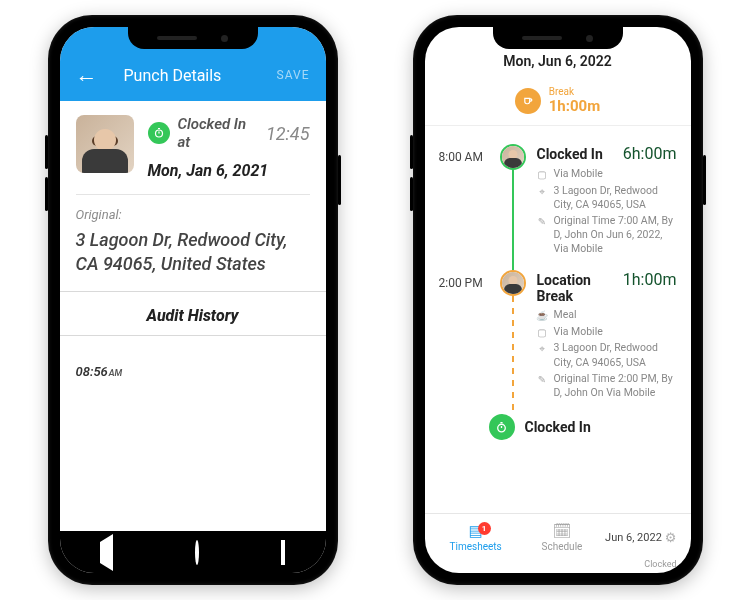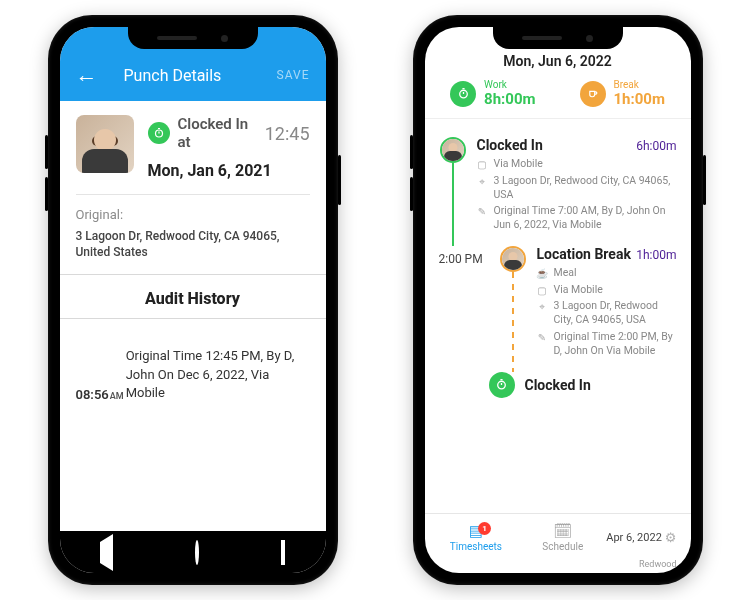--- a/index.html
+++ b/index.html
@@ -69,21 +69,21 @@
     padding: 32px 16px 10px 16px;
     display: flex;
     align-items: center;
     gap: 14px;
     color: #fff;
   }
   .headerbar .back-arrow { font-size: 22px; line-height: 1; }
   .headerbar .title { font-size: 16px; font-weight: 400; flex: 1; margin-left: 12px; }
   .headerbar .save { font-size: 12px; letter-spacing: 1px; color: rgba(255,255,255,0.6); }
 
-  .pd-body { flex: 1; overflow: hidden; padding: 14px 16px 9px 16px; }
+  .pd-body { flex: 1; overflow: hidden; padding: 14px 16px 9px 16px; font-style: italic; }
   .pd-row1 { display: flex; gap: 14px; align-items: flex-start; margin-bottom: 14px; }
   .avatar {
     width: 58px; height: 58px; border-radius: 8px;
     background: linear-gradient(135deg,#c9b29a 0%, #e2d3c2 100%);
     position: relative; overflow: hidden; flex-shrink: 0;
   }
   .avatar::before{
     content:""; position:absolute; left:50%; top:14px; transform:translateX(-50%);
     width:22px; height:22px; border-radius:50%;
     background:#e7c7a9;
@@ -102,21 +102,21 @@
     flex-shrink: 0;
   }
   .badge-green svg { width: 12px; height: 12px; }
   .clocked-label { font-size: 15px; color: #555; font-weight: 600; }
   .clocked-time { font-size: 18px; color: #888; margin-left: 2px; }
   .pd-date { font-size: 16px; font-weight: 700; color: #222; }
 
   .divider { height: 1px; background: #e4e4e4; margin: 4px 0 12px 0; }
 
   .loc-label { font-size: 13px; color: #8b8b8b; margin-bottom: 2px; }
-  .loc-text { font-size: 12px; color: #444; font-weight: 500; line-height: 1.35; margin-top: 6px; }
+  .loc-text { font-size: 18px; color: #444; font-weight: 500; line-height: 1.35; margin-top: 6px; }
   .pd-rule { height: 1px; background: #d9d9d9; margin: 14px -16px 14px -16px; }
 
   .audit-title { text-align: center; font-size: 16px; font-weight: 800; color: #222; margin: 6px 0 4px;}
   .audit-row { display: flex; gap: 2px; padding: 14px 0; font-size: 13px; color: #333; align-items: flex-end; }
   .audit-time { font-size: 13px; font-weight: 600; color: #333; white-space: nowrap;}
   .audit-time .ampm { font-size: 9px; margin-left: 1px; color: #555; }
   .audit-text { line-height: 1.4; }
 
   .android-nav {
     height: 42px; background: #000; display: flex; justify-content: space-around; align-items: center;
@@ -124,21 +124,21 @@
   .android-nav span { color: #fff; font-size: 18px; }
   .android-nav .tri {
     width: 0; height: 0; border-top: 8px solid transparent; border-bottom: 8px solid transparent;
     border-right: 13px solid #fff;
   }
   .android-nav .circ { width: 16px; height: 16px; border: 2px solid #fff; border-radius: 50%; }
   .android-nav .sq  { width: 14px; height: 14px; border: 2px solid #fff; }
 
   
   .tl-header { padding: 26px 0 8px 0; text-align: center; }
-  .tl-date-title { font-size: 14px; font-weight: 600; color: #222; margin-bottom: 10px; }
+  .tl-date-title { font-size: 14px; font-weight: 600; color: #222; margin-bottom: 17px; }
   .tl-totals { display: flex; justify-content: center; gap: 44px; padding: 0 20px 10px; border-bottom: 1px solid #eee;}
   .tot-block { display: flex; align-items: center; gap: 8px; }
   .tot-icon { width: 26px; height: 26px; border-radius: 50%; display: flex; align-items: center; justify-content: center;}
   .tot-icon.green { background: #34c759; }
   .tot-icon.orange { background: #f2a53c; }
   .tot-icon svg { width: 13px; height: 13px; }
   .tot-meta { text-align: left; }
   .tot-label { font-size: 10px; }
   .tot-label.green { color: #34c759; }
   .tot-label.orange { color: #f2a53c; }
@@ -168,21 +168,21 @@
     content:""; position:absolute; left:50%; bottom:-2px; transform:translateX(-50%);
     width:18px; height:12px; border-radius:6px 6px 0 0; background:#3a3a3a;
   }
   .tl-line { width: 2px; flex: 1; min-height: 80px; }
   .tl-line.solid-green { background: #34c759; }
   .tl-line.dashed-orange { background: repeating-linear-gradient(to bottom, #f2a53c 0 6px, transparent 6px 12px); }
 
   .tl-body { flex: 1; padding-bottom: 14px; }
   .tl-title-row { display: flex; justify-content: space-between; align-items: baseline; margin-bottom: 4px;}
   .tl-title { font-size: 14px; font-weight: 700; color: #222; }
-  .tl-dur { font-size: 12px; color: #4c1d95; }
+  .tl-dur { font-size: 16px; color: #14532d; }
   .tl-detail { display: flex; gap: 6px; font-size: 10.5px; color: #888; line-height: 1.35; margin-top: 2px; align-items: flex-start;}
   .tl-detail .ic { width: 11px; text-align: center; flex-shrink: 0; font-size: 10px; color: #aaa; margin-top: 1px;}
 
   .cutoff-node {
     display: flex; align-items: center; gap: 10px; margin-left: 50px;
   }
   .cutoff-node .tl-node.green-fill {
     background: #34c759; border-color: #34c759;
   }
   .cutoff-node .tl-node.green-fill svg { width: 13px; height: 13px; }
@@ -246,21 +246,20 @@
       <div class="loc-text">3 Lagoon Dr, Redwood City, CA  94065, United States</div>
       <div class="pd-rule"></div>
 
       <div class="audit-title">Audit History</div>
       <div class="pd-rule" style="margin-top:10px"></div>
 
       <div class="audit-row">
         <div class="audit-time">
           <span>08:56</span><span class="ampm">AM</span>
         </div>
-        <div class="audit-text">Original Time 12:45 PM, By D, John On Dec 6, 2022, Via Mobile</div>
       </div>
     </div>
 
     <div class="android-nav">
       <span><span class="tri"></span></span>
       <span><span class="circ"></span></span>
       <span><span class="sq"></span></span>
     </div>
   </div>
 </div>
@@ -271,51 +270,39 @@
     <div class="side-btn right1"></div>
   <div class="screen">
     <div class="notch">
         <div class="speaker"></div>
         <div class="cam"></div>
       </div>
 
     <div class="tl-header">
       <div class="tl-date-title">Mon, Jun 6, 2022</div>
       <div class="tl-totals">
-        <div class="tot-block">
-          <span class="tot-icon green">
-            <svg viewBox="0 0 24 24" fill="none" stroke="#fff" stroke-width="2.4">
-                <circle cx="12" cy="13" r="7"></circle>
-                <path d="M12 9v4"></path>
-                <path d="M10 3h4"></path>
-              </svg>
-          </span>
-          <span class="tot-meta">
-            <div class="tot-label green">Work</div>
-            <div class="tot-value green">8h:00m</div>
-          </span>
-        </div>
         <div class="tot-block">
           <span class="tot-icon orange">
             <svg viewBox="0 0 24 24" fill="none" stroke="#fff" stroke-width="2.2">
                 <path d="M7 8h9v6a4 4 0 0 1-4 4h-1a4 4 0 0 1-4-4z"></path>
                 <path d="M16 9h2a2 2 0 0 1 0 4h-2"></path>
               </svg>
           </span>
           <span class="tot-meta">
             <div class="tot-label orange">Break</div>
             <div class="tot-value orange">1h:00m</div>
           </span>
         </div>
       </div>
     </div>
 
     <div class="timeline">
 
       <div class="tl-entry">
+        <div class="tl-time">8:00 AM</div>
         <div class="tl-rail">
           <div class="tl-node green">
               <div class="mini-avatar"></div>
             </div>
           <div class="tl-line solid-green"></div>
         </div>
         <div class="tl-body">
           <div class="tl-title-row">
             <span class="tl-title">Clocked In</span>
             <span class="tl-dur">6h:00m</span>
@@ -383,19 +370,19 @@
       <div class="bn-item active">
         <span class="bn-icon">▤</span>
         <span class="bn-badge">1</span>
         <span>Timesheets</span>
       </div>
       <div class="bn-item">
         <span class="bn-icon">🗓</span>
         <span>Schedule</span>
       </div>
       <div class="bn-date">
-        <span>Apr 6, 2022</span>
+        <span>Jun 6, 2022</span>
         <span class="bn-gear">⚙</span>
       </div>
     </div>
-    <div style="font-size:9px;color:#9a9a9a;text-align:right;padding:0 14px 4px 0;margin-top:-2px;">Redwood</div>
+    <div style="font-size:9px;color:#9a9a9a;text-align:right;padding:0 14px 4px 0;margin-top:-2px;">Clocked</div>
   </div>
 </div>
 
 </body></html>

